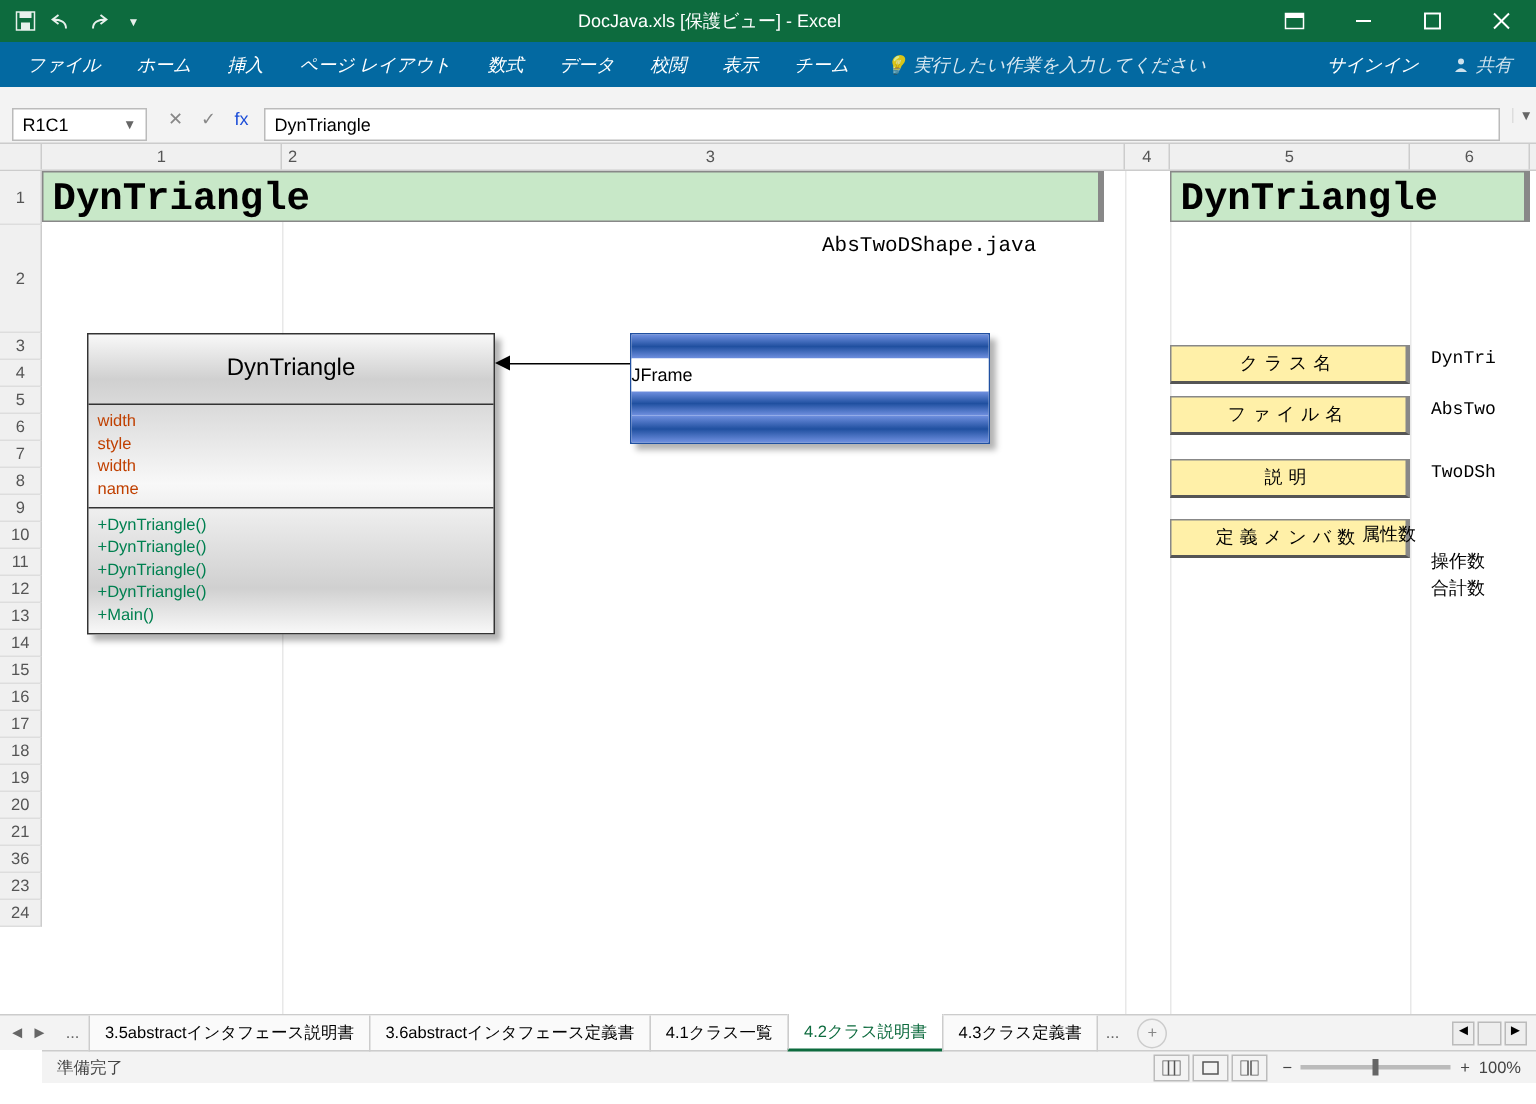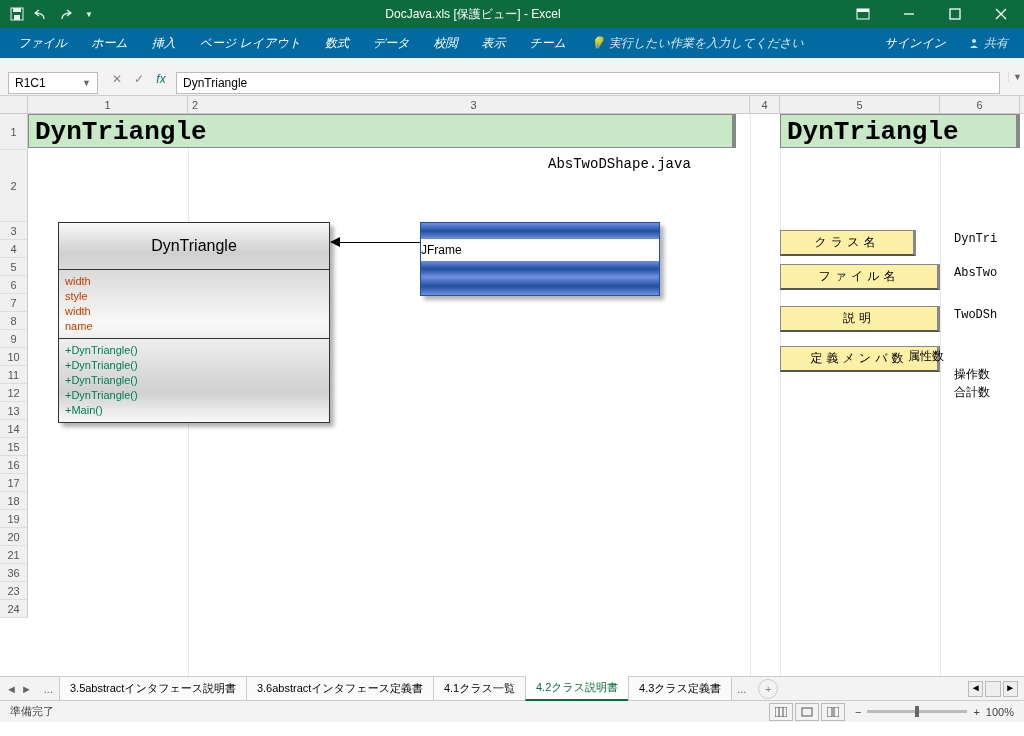--- a/index.html
+++ b/index.html
@@ -65,21 +65,21 @@
 .wstabs .nav { padding: 0 6px; color: #666; display: flex; gap: 4px; }
 .wstabs .dots { padding: 0 6px; color: #666; }
 .wstabs .tab { border: 1px solid #ccc; border-top: none; padding: 4px 10px; background: #fafafa; margin-right: -1px; cursor: pointer; }
 .wstabs .tab.active { background: #fff; border-bottom: 2px solid #0d6b3e; color: #0d6b3e; }
 .wstabs .plus { width: 20px; height: 20px; border: 1px solid #ccc; border-radius: 10px; text-align: center; line-height: 18px; margin: 0 6px; color: #888; }
 .wstabs .hgrip { flex: 1; }
 .wstabs .hscroll { width: 56px; display: flex; gap: 2px; padding-right: 6px; }
 .wstabs .hscroll div { width: 16px; height: 16px; border: 1px solid #bbb; background: #eee; text-align: center; font-size: 10px; }
 
 
-.status { height: 22px; background: #f3f3f3; border-top: 1px solid #ccc; display: flex; align-items: center; padding: 0 10px; font-size: 11px; color: #444; }
+.status { height: 22px; background: #f3f3f3; border-top: 1px solid #ccc; display: flex; align-items: center; padding: 0 10px; font-size: 11px; color: #444; margin-left: 28px; }
 .status .spacer { flex: 1; }
 .status .viewbtn { width: 24px; height: 18px; border: 1px solid #bbb; margin-right: 2px; display: flex; align-items: center; justify-content: center; }
 .status .zoom { display: flex; align-items: center; gap: 6px; margin-left: 8px; }
 .status .slider { width: 100px; height: 3px; background: #bbb; position: relative; }
 .status .slider .thumb { position: absolute; left: 48px; top: -4px; width: 4px; height: 11px; background: #666; }
 
 svg { display: block; }
 </style>
 </head>
 <body>
@@ -161,21 +161,21 @@
 
 <div style="height:8px;background:#f3f3f3"></div>
 <div class="fxrow">
   <div class="namebox">
     <span>R1C1</span>
     <span class="dd">▼</span>
   </div>
   <div class="fxbtns">
     <span>✕</span>
     <span>✓</span>
-    <span style="font-style:italic;color:#0f766e">fx</span>
+    <span style="color:#1d4ed8">fx</span>
   </div>
   <div class="fxinput">
     <span>DynTriangle</span>
   </div>
   <div class="fxdd">▼</div>
 </div>
 
 <div class="grid">
   <div class="colhdr">
     <div class="corner"></div>
@@ -246,21 +246,21 @@
     <div class="jframe" style="left:392px;top:108px">
       <div class="bar"></div>
       <div class="mid">JFrame</div>
       <div class="bar"></div>
       <div class="bar" style="height:18px"></div>
     </div>
 
     <div class="arrow" style="left:310px;top:128px;width:82px"></div>
     <div class="arrowhead" style="left:302px;top:123px"></div>
 
-    <div class="label-box" style="left:752px;top:116px;width:136px">クラス名</div>
+    <div class="label-box" style="left:752px;top:116px;width:160px">クラス名</div>
     <div class="label-box" style="left:752px;top:150px;width:160px">ファイル名</div>
     <div class="label-box" style="left:752px;top:192px;width:160px">説明</div>
     <div class="label-box" style="left:752px;top:232px;width:160px">定義メンバ数</div>
 
     <div class="sidetext" style="left:926px;top:118px">DynTri</div>
     <div class="sidetext" style="left:926px;top:152px">AbsTwo</div>
     <div class="sidetext" style="left:926px;top:194px">TwoDSh</div>
     <div class="sidetext" style="left:880px;top:234px;font-family:'MS Gothic'">属性数</div>
     <div class="sidetext" style="left:926px;top:252px;font-family:'MS Gothic'">操作数</div>
     <div class="sidetext" style="left:926px;top:270px;font-family:'MS Gothic'">合計数</div>

